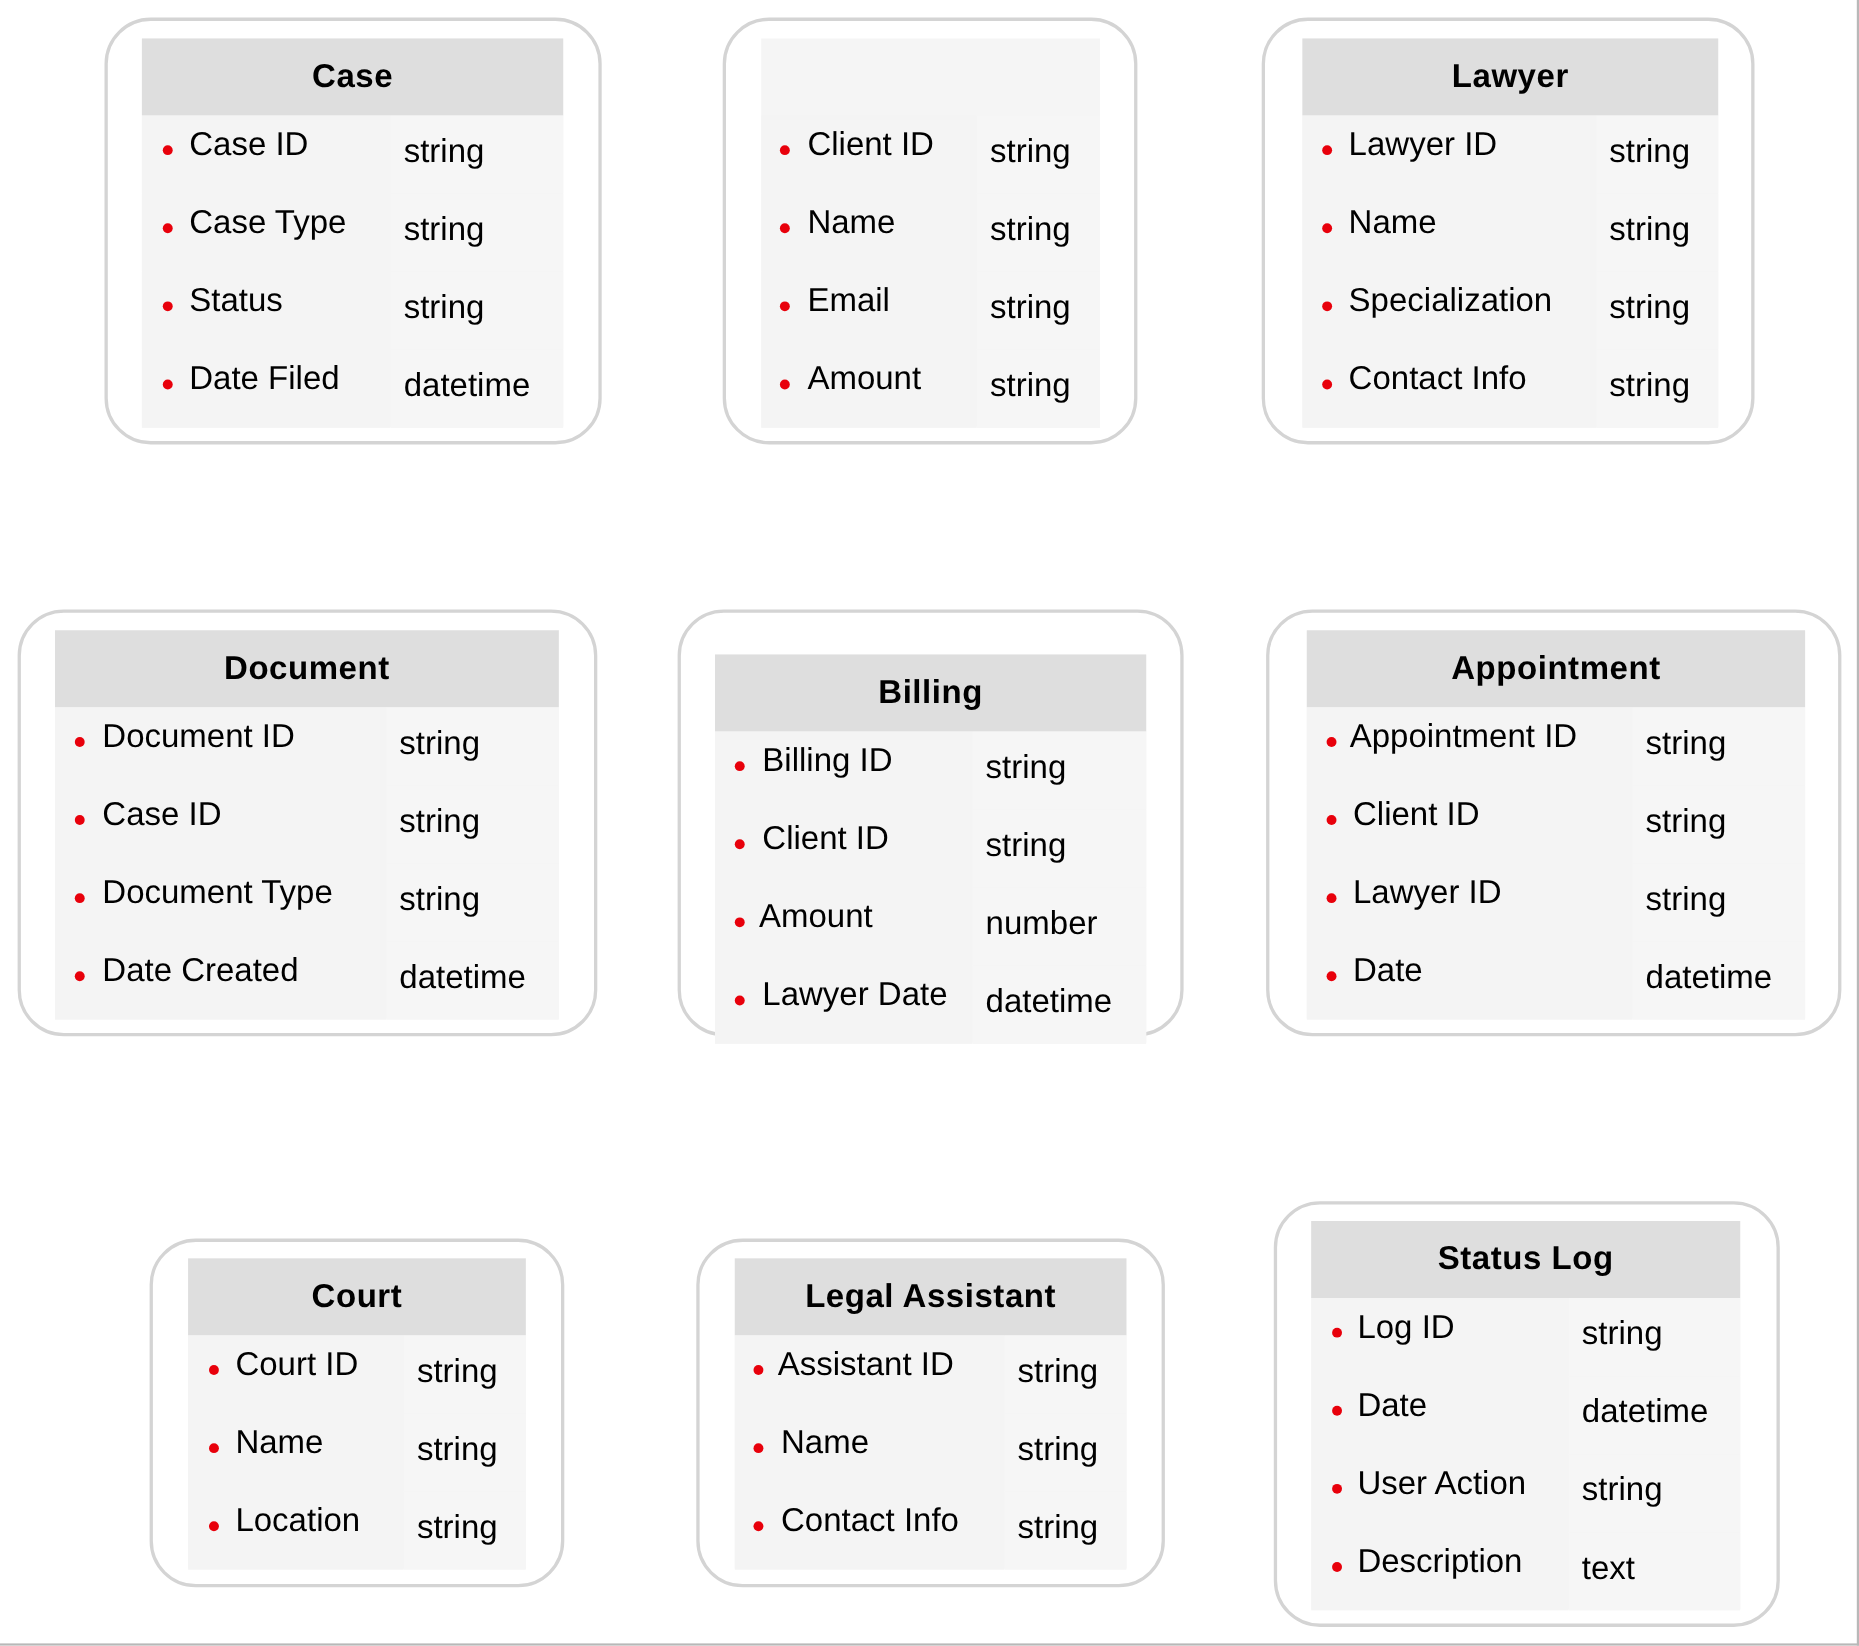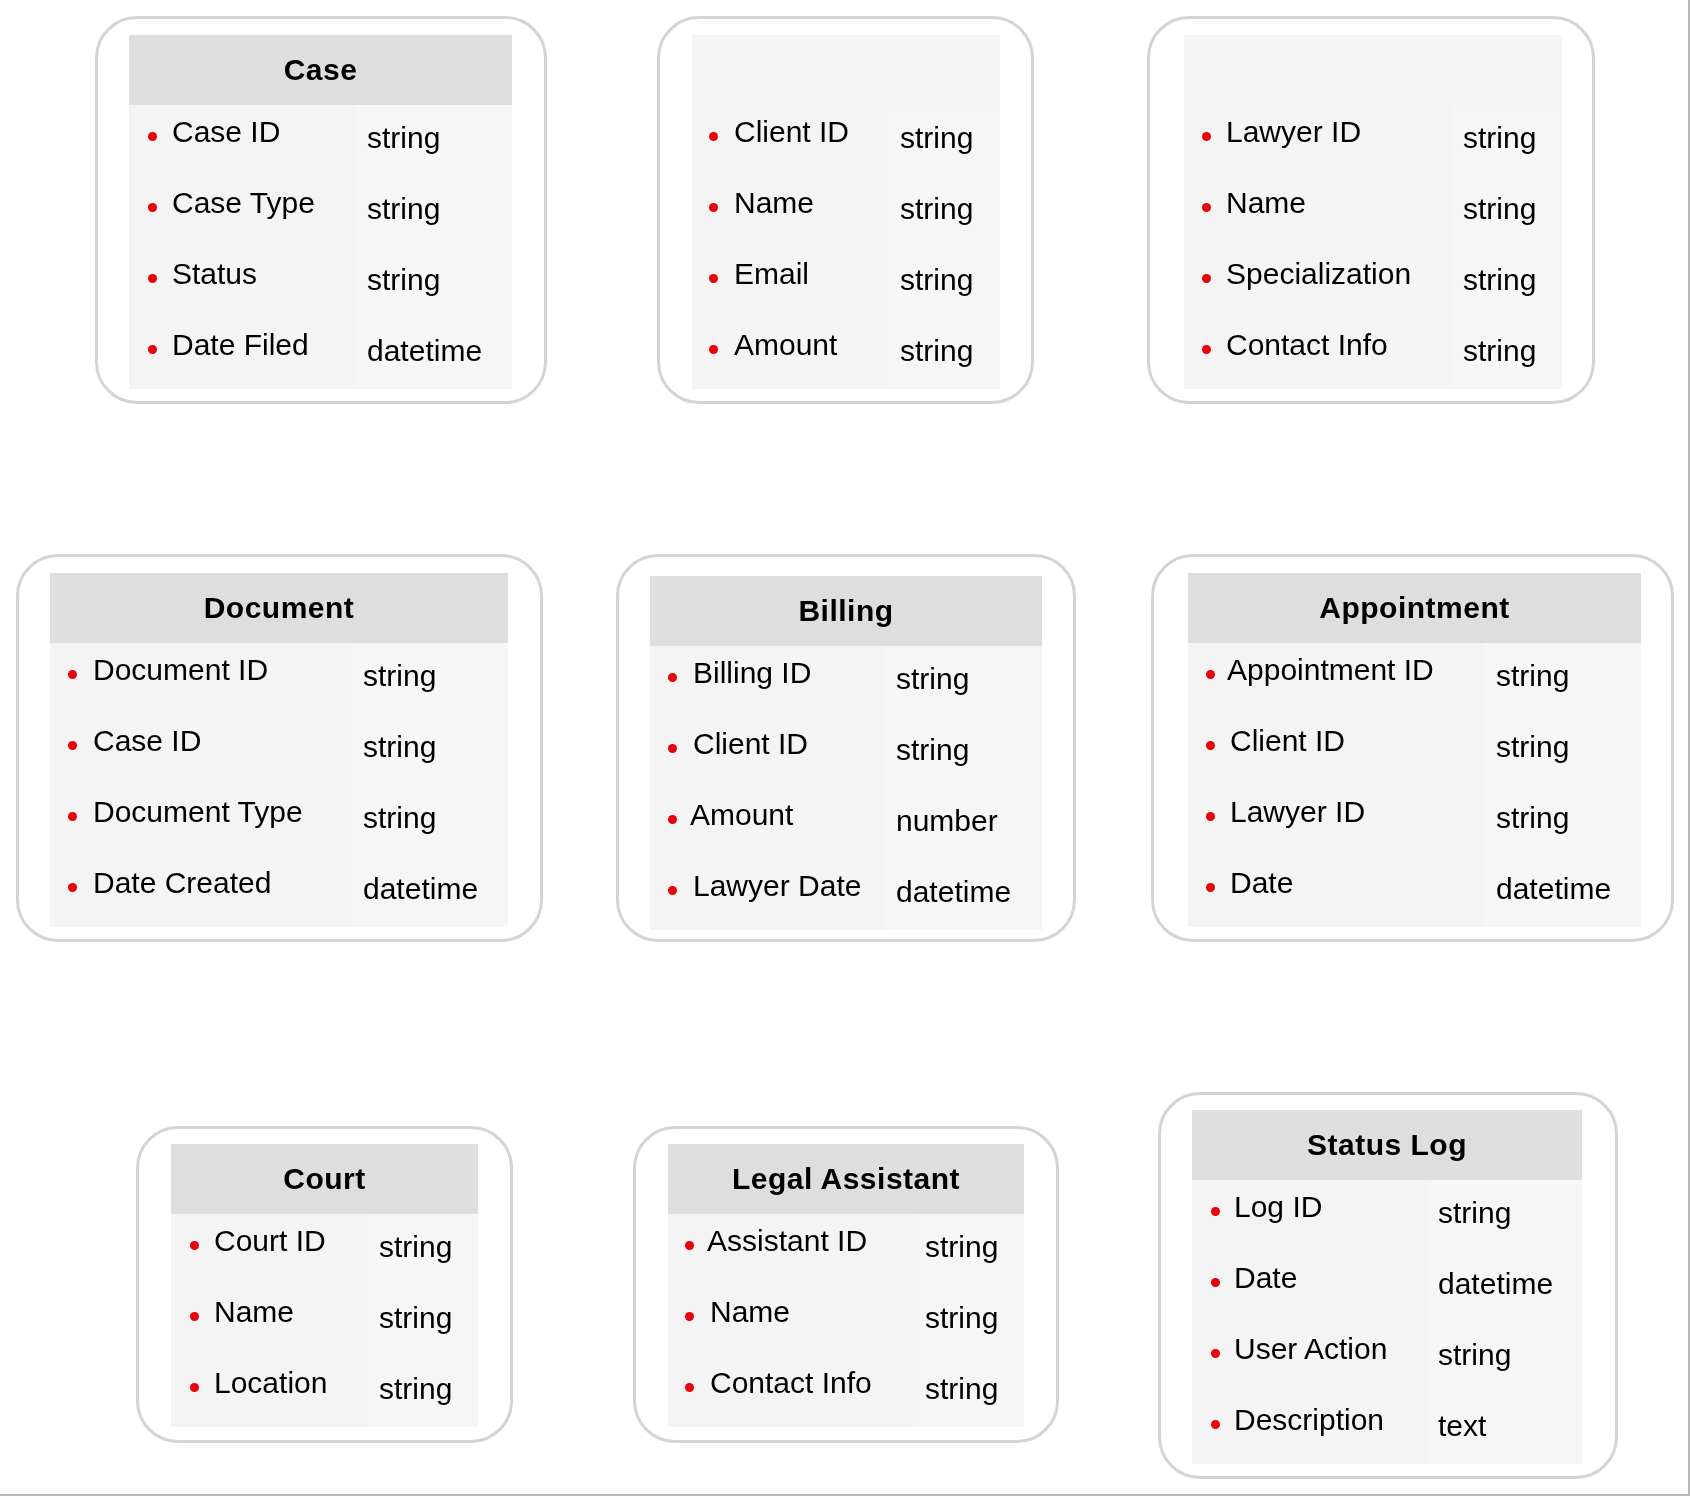--- a/index.html
+++ b/index.html
@@ -106,20 +106,21 @@
         <div class="typecol" style="left:196px"></div>
         <span class="bullet" style="left:17px"></span>
         <span class="fname" style="left:42px">Amount</span>
         <span class="ftype" style="left:208px">string</span>
       </div>
   </div>
 </div>
 
 <div class="entity" style="left:1147px;top:16px;width:448px;height:388px;"></div>
 <div class="tbl" style="left:1184px;top:35px;width:378px;height:353px;">
+  <div class="hdr">Lawyer</div>
   <div class="rows">
     <div class="row">
         <div class="namecol" style="width:267px"></div>
         <div class="typecol" style="left:267px"></div>
         <span class="bullet" style="left:18px"></span>
         <span class="fname" style="left:42px">Lawyer ID</span>
         <span class="ftype" style="left:279px">string</span>
       </div>
     <div class="row">
         <div class="namecol" style="width:267px"></div>
@@ -174,21 +175,21 @@
         <div class="namecol" style="width:301px"></div>
         <div class="typecol" style="left:301px"></div>
         <span class="bullet" style="left:18px"></span>
         <span class="fname" style="left:43px">Date Created</span>
         <span class="ftype" style="left:313px">datetime</span>
       </div>
   </div>
 </div>
 
 <div class="entity" style="left:616px;top:554px;width:460px;height:388px;"></div>
-<div class="tbl" style="left:650px;top:576px;width:392px;height:353px;">
+<div class="tbl" style="left:650px;top:595px;width:392px;height:353px;">
   <div class="hdr">Billing</div>
   <div class="rows">
     <div class="row">
         <div class="namecol" style="width:234px"></div>
         <div class="typecol" style="left:234px"></div>
         <span class="bullet" style="left:18px"></span>
         <span class="fname" style="left:43px">Billing ID</span>
         <span class="ftype" style="left:246px">string</span>
       </div>
     <div class="row">

